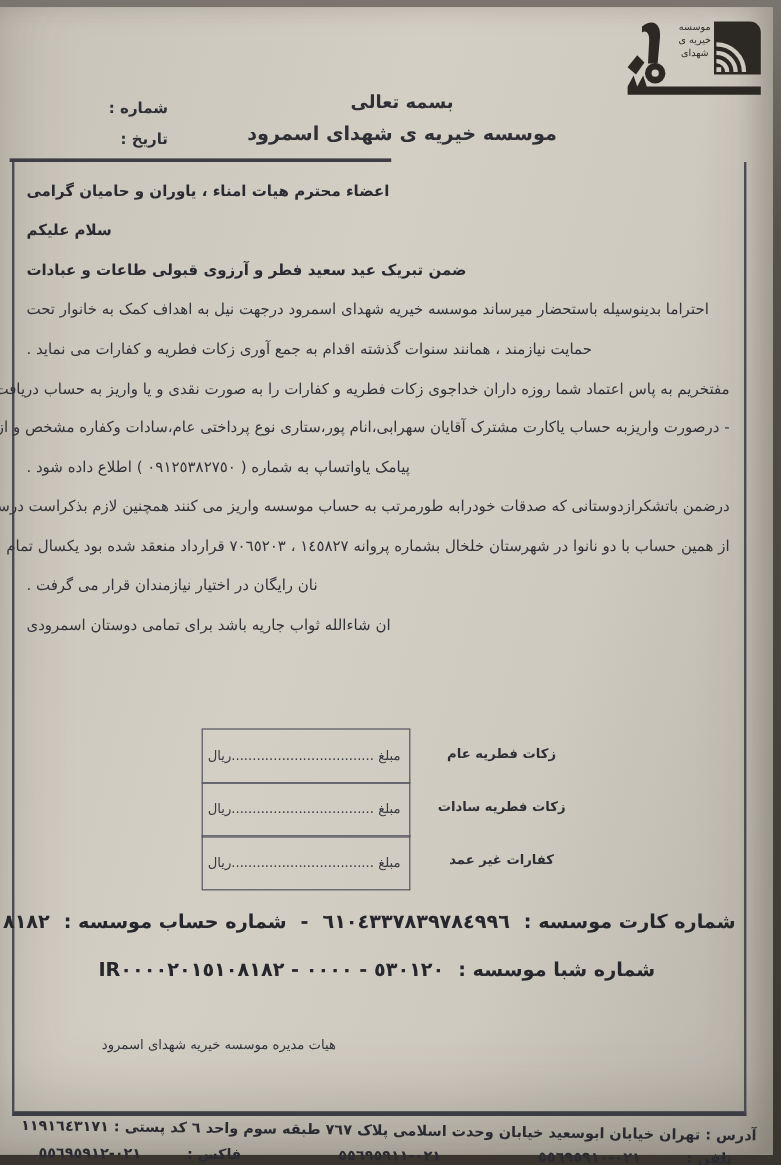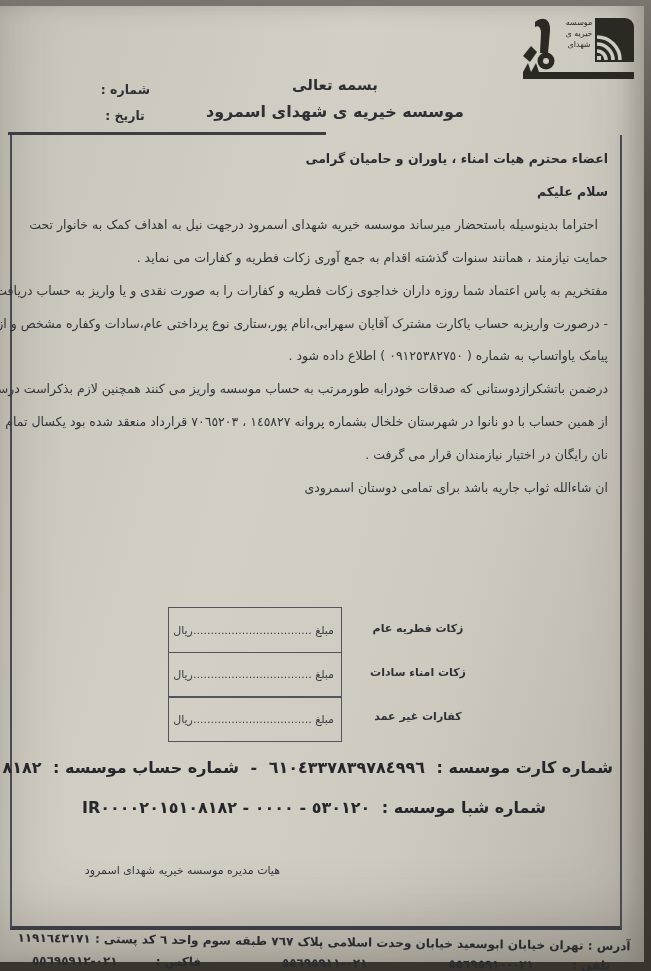--- a/index.html
+++ b/index.html
@@ -11,29 +11,29 @@
   .paper{
     position:absolute;left:0;top:6px;width:644px;height:956px;
     background:linear-gradient(105deg,#c8c3b8 0%,#d4cfc5 40%,#cfcac0 68%,#b9b4aa 100%),
     #cfcac0;
     box-shadow:inset 0 -40px 60px rgba(60,55,45,.25), inset -12px 0 18px rgba(60,55,45,.18);
     color:#2f3036;
   }
   .abs{position:absolute;}
   .rtl{direction:rtl;unicode-bidi:embed;}
   .center{text-align:center;}
-  .hdr-label{font-size:12.5px;font-weight:bold;margin-left:10px;}
+  .hdr-label{font-size:12.5px;font-weight:bold;}
   .bismillah{font-size:15px;font-weight:bold;}
   .orgline{font-size:16px;font-weight:bold;}
   .rule{background:#3d3d43;height:2.5px;}
   .frame{
     border-left:2px solid #4a4a52;border-right:2px solid #4a4a52;
     border-bottom:4px solid #3c3c44;
   }
-  .bodylines{font-size:12.5px;line-height:32.9px;text-align:right;color:#33343a;}
+  .bodylines{font-size:12.5px;line-height:32.9px;text-align:left;color:#33343a;}
   .bodylines .ln{white-space:nowrap;}
   .ln.strong{font-weight:bold;color:#2a2b31;}
   .ln.indent{padding-right:10px;}
   .amount-col .cell{
     height:44px;border:1.5px solid #54545e;margin-top:-1.5px;
     display:flex;align-items:center;padding:0 7px;
     font-size:11px;color:#3a3b41;white-space:nowrap;overflow:hidden;
   }
   .amount-col .cell:first-child{margin-top:0;}
   .label-col .lbl{height:44px;line-height:44px;font-size:11px;font-weight:bold;text-align:center;white-space:nowrap;}
@@ -71,48 +71,49 @@
       <rect x="82" y="46" width="4" height="4" fill="#cfcac0"></rect>
 
       <path d="M8,62 l5,-9 l3,9 l5,-9 l3,9 h95 v7 H8 z" fill="#2c2824"></path>
     </svg>
   </div>
 
   <div class="abs rtl center bismillah" style="left:230px;top:70px;width:210px;">بسمه تعالی</div>
   <div class="abs rtl center orgline" style="left:175px;top:96px;width:320px;">موسسه خیریه ی شهدای اسمرود</div>
 
   <div class="abs rtl hdr-label" style="left:90px;top:76px;width:50px;">شماره :</div>
-  <div class="abs rtl hdr-label" style="left:90px;top:102px;width:50px;text-align:center;">تاریخ :</div>
+  <div class="abs rtl hdr-label" style="left:90px;top:102px;width:50px;">تاریخ :</div>
 
   <div class="abs rule" style="left:8px;top:126px;width:318px;"></div>
 
   <div class="abs frame" style="left:10px;top:129px;width:608px;height:791px;"></div>
 
   <div class="abs rtl bodylines" style="left:22px;top:137px;width:586px;">
     <div class="ln strong">اعضاء  محترم هیات امناء ، یاوران و حامیان گرامی</div>
     <div class="ln strong">سلام علیکم</div>
+    <div class="ln strong">ضمن تبریک عید سعید فطر و آرزوی قبولی طاعات و عبادات</div>
     <div class="ln indent">احتراما بدینوسیله باستحضار میرساند موسسه خیریه شهدای اسمرود درجهت نیل به اهداف کمک به خانوار تحت</div>
     <div class="ln">حمایت نیازمند ، همانند سنوات گذشته اقدام به جمع آوری زکات فطریه و کفارات می نماید .</div>
     <div class="ln">مفتخریم به پاس اعتماد شما  روزه داران خداجوی زکات فطریه و کفارات را به صورت نقدی و یا واریز به حساب دریافت و طبق</div>
     <div class="ln">- درصورت واریزبه حساب یاکارت مشترک آقایان سهرابی،انام پور،ستاری نوع پرداختی عام،سادات وکفاره مشخص و ازطریق</div>
     <div class="ln">پیامک یاواتساپ به شماره ( ٠٩١٢٥٣٨٢٧٥٠ ) اطلاع داده شود .</div>
     <div class="ln">درضمن باتشکرازدوستانی که صدقات خودرابه طورمرتب به حساب موسسه واریز می کنند همچنین لازم بذکراست درسال ٩٩</div>
     <div class="ln">از همین حساب با  دو نانوا در شهرستان خلخال بشماره پروانه ١٤٥٨٢٧ ، ٧٠٦٥٢٠٣ قرارداد منعقد شده بود یکسال تمام .</div>
     <div class="ln">نان رایگان در اختیار نیازمندان قرار می گرفت .</div>
     <div class="ln">ان شاءالله ثواب جاریه باشد برای تمامی دوستان اسمرودی</div>
   </div>
 
   <div class="abs amount-col rtl" style="left:168px;top:601px;width:174px;">
     <div class="cell">مبلغ ..................................ریال</div>
     <div class="cell">مبلغ ..................................ریال</div>
     <div class="cell">مبلغ ..................................ریال</div>
   </div>
   <div class="abs label-col rtl" style="left:348px;top:601px;width:140px;">
     <div class="lbl">زکات فطریه عام</div>
-    <div class="lbl">زکات امناء سادات</div>
+    <div class="lbl">زکات فطریه سادات</div>
     <div class="lbl">کفارات غیر عمد</div>
   </div>
 
   <div class="abs rtl center acctline" style="left:12px;top:752px;width:604px;">
     <span>شماره کارت موسسه :</span>
     <span dir="ltr">٦١٠٤٣٣٧٨٣٩٧٨٤٩٩٦</span>
     <span>-</span>
     <span>شماره حساب موسسه :</span>
     <span dir="ltr">٢٠١٥١٠٨١٨٢</span>
   </div>

